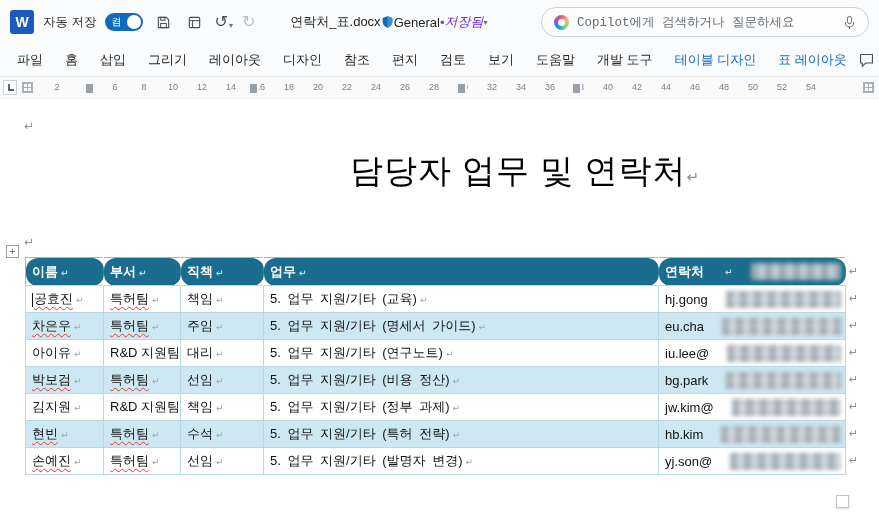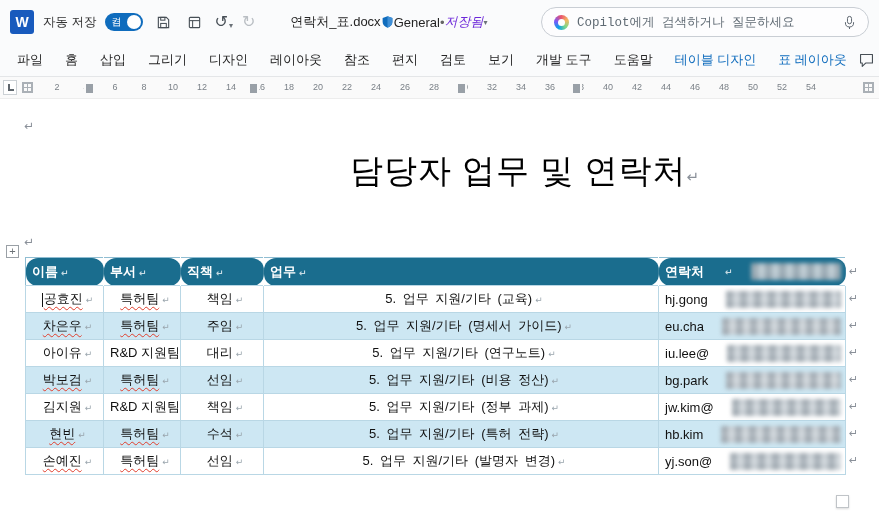--- a/index.html
+++ b/index.html
@@ -59,21 +59,21 @@
   .doc-title-line{position:absolute;left:0;right:0;top:50px;padding-left:170px;text-align:center;white-space:nowrap;}
   .doc-title{font-size:33px;color:#000;letter-spacing:1px;}
   .doc-title-line .pmark{font-size:15px;}
   .table-handle{position:absolute;left:6px;top:146px;width:13px;height:13px;border:1px solid #9aa0a6;background:#fff;
     display:flex;align-items:center;justify-content:center;font-size:11px;color:#6b7075;line-height:1;cursor:move;}
 
   table.ct{position:absolute;left:25px;top:158px;width:820px;border-collapse:collapse;table-layout:fixed;
     border:1px solid #8fbdd2;}
   table.ct th{background:var(--hdr,#1a6d8e);color:#fff;font-size:13px;font-weight:bold;text-align:left;
     height:28px;padding:0 0 0 6px;border-right:1px solid rgba(255,255,255,0.15);border-radius:12px;}
-  table.ct td{height:27px;padding:0 0 0 6px;font-size:13px;color:#111;border:1px solid #b9d7e5;white-space:nowrap;overflow:hidden;text-align:center;}
+  table.ct td{height:27px;padding:0 0 0 6px;font-size:13px;color:#111;border:1px solid #b9d7e5;white-space:nowrap;overflow:hidden;}
   table.ct tbody tr:nth-child(even) td{background:var(--alt,#cde7f3);}
   .cellmark{color:#9aa5ad;font-size:9px;margin-left:3px;}
   th .cellmark{color:rgba(255,255,255,0.75);}
   .sq{text-decoration:underline wavy #e03e2d;text-decoration-thickness:1px;text-underline-offset:3px;}
   .duty span:first-child{word-spacing:3px;}
   .cc{display:flex;align-items:center;gap:18px;padding-right:4px;}
   .blur{flex:1;height:17px;border-radius:1px;
     background:repeating-linear-gradient(90deg,rgba(128,140,150,.55) 0 7px,rgba(196,204,210,.55) 7px 14px),
                repeating-linear-gradient(0deg,#ced3d7 0 6px,#e4e8eb 6px 12px);
     filter:blur(2px);}
@@ -140,28 +140,28 @@
     </span>
   </div>
 </div>
 
 <div class="tabsrow">
 
   <div class="rtab">파일</div>
     <div class="rtab">홈</div>
     <div class="rtab">삽입</div>
     <div class="rtab">그리기</div>
+    <div class="rtab">레이아웃</div>
     <div class="rtab">디자인</div>
-    <div class="rtab">레이아웃</div>
     <div class="rtab">참조</div>
     <div class="rtab">편지</div>
     <div class="rtab">검토</div>
     <div class="rtab">보기</div>
+    <div class="rtab">도움말</div>
     <div class="rtab">개발 도구</div>
-    <div class="rtab">도움말</div>
     <div class="rtab ctx">테이블 디자인</div>
     <div class="rtab ctx">표 레이아웃</div>
     <span class="comment-icon">
     <svg viewBox="0 0 20 20" width="17" height="17">
         <path d="M3 3h14v10H9l-4 4v-4H3z" fill="none" stroke="#474f56" stroke-width="1.3" stroke-linejoin="round"></path>
       </svg>
   </span>
 </div>
 
 <div class="ruler">

